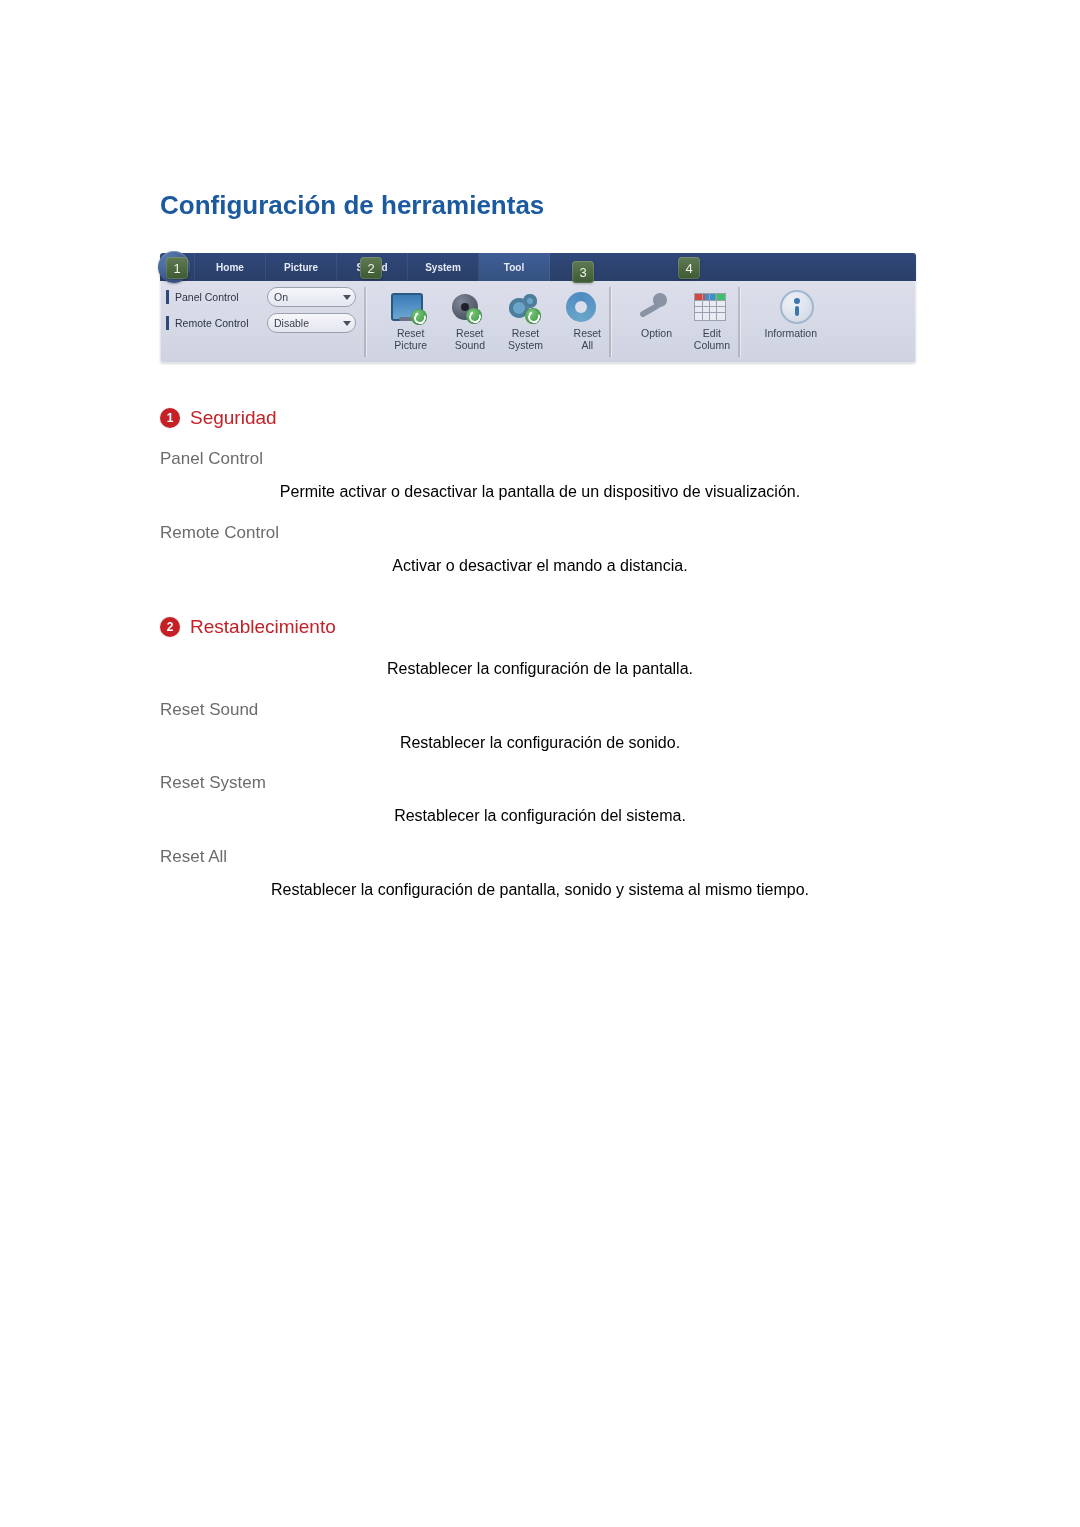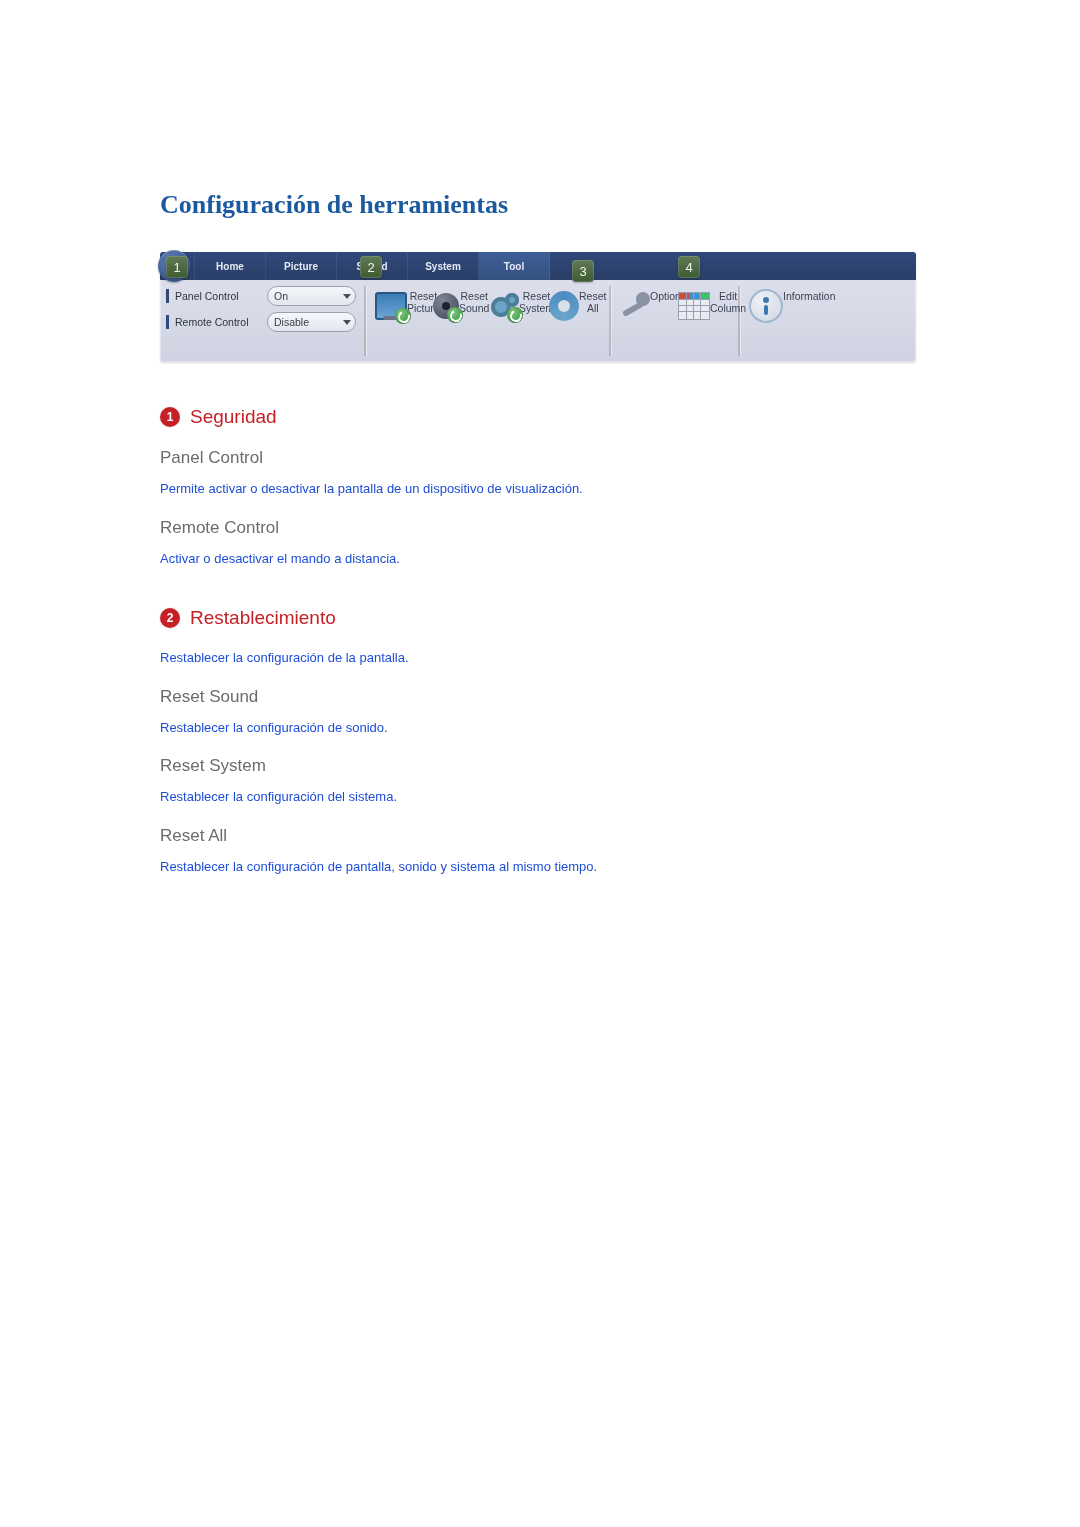--- a/index.html
+++ b/index.html
@@ -13,21 +13,20 @@
     width: 1080px;
     min-height: 1527px;
     box-sizing: border-box;
     padding: 190px 160px 0 160px;
   }
   .page-title {
     color: #1c5aa0;
     font-size: 26px;
     font-weight: bold;
     margin: 0 0 32px 0;
-    font-family: Liberation Serif, serif;
   }
 
   
   .toolbar {
     position: relative;
     width: 756px;
     height: 110px;
     border-radius: 3px;
     background: linear-gradient(#e1e3ee, #cfd3e1);
     box-shadow: 0 1px 2px rgba(0,0,0,0.15), inset 0 0 0 1px rgba(255,255,255,0.4);
@@ -120,21 +119,22 @@
   .tb-select .caret {
     width: 0; height: 0;
     border-left: 4px solid transparent;
     border-right: 4px solid transparent;
     border-top: 5px solid #4a4f5e;
   }
   .tb-reset { display: flex; gap: 6px; }
   .tb-btn {
     width: 52px;
     display: flex;
-    align-items: flex-start;
+    flex-direction: column;
+    align-items: flex-end;
     justify-content: flex-start;
     padding-top: 2px;
     cursor: pointer;
   }
   .tb-btn .icon-holder {
     width: 40px;
     height: 36px;
     display: flex;
     align-items: center;
     justify-content: center;
@@ -279,24 +279,25 @@
   .sec-title {
     color: #c42026;
     font-size: 19px;
   }
   .sub-head {
     color: #6c6c6c;
     font-size: 17px;
     margin: 20px 0 12px 0;
   }
   .para {
-    color: #1d4ed8;
-    font-size: 13px;
+    color: #000000;
+    font-size: 16px;
     margin: 0 0 20px 0;
     line-height: 1.35;
+    text-align: center;
   }
 </style>
 </head>
 <body>
 
 <div class="page">
 
   <h1 class="page-title">Configuración de herramientas</h1>
 
   <div class="toolbar">

